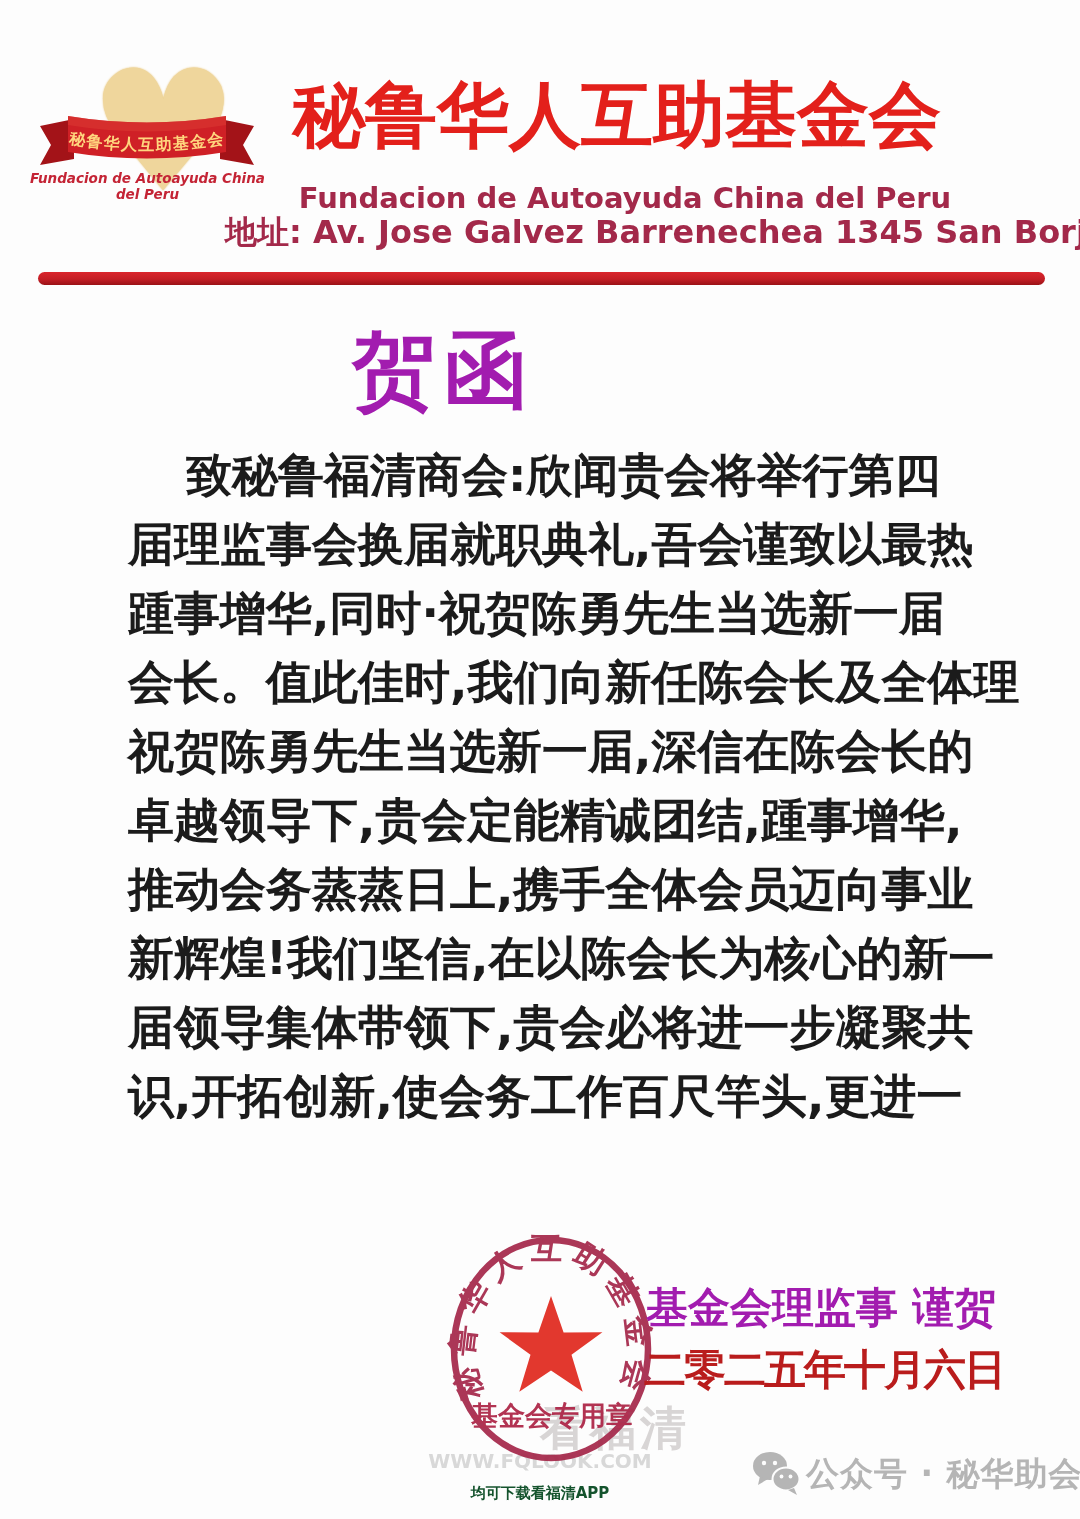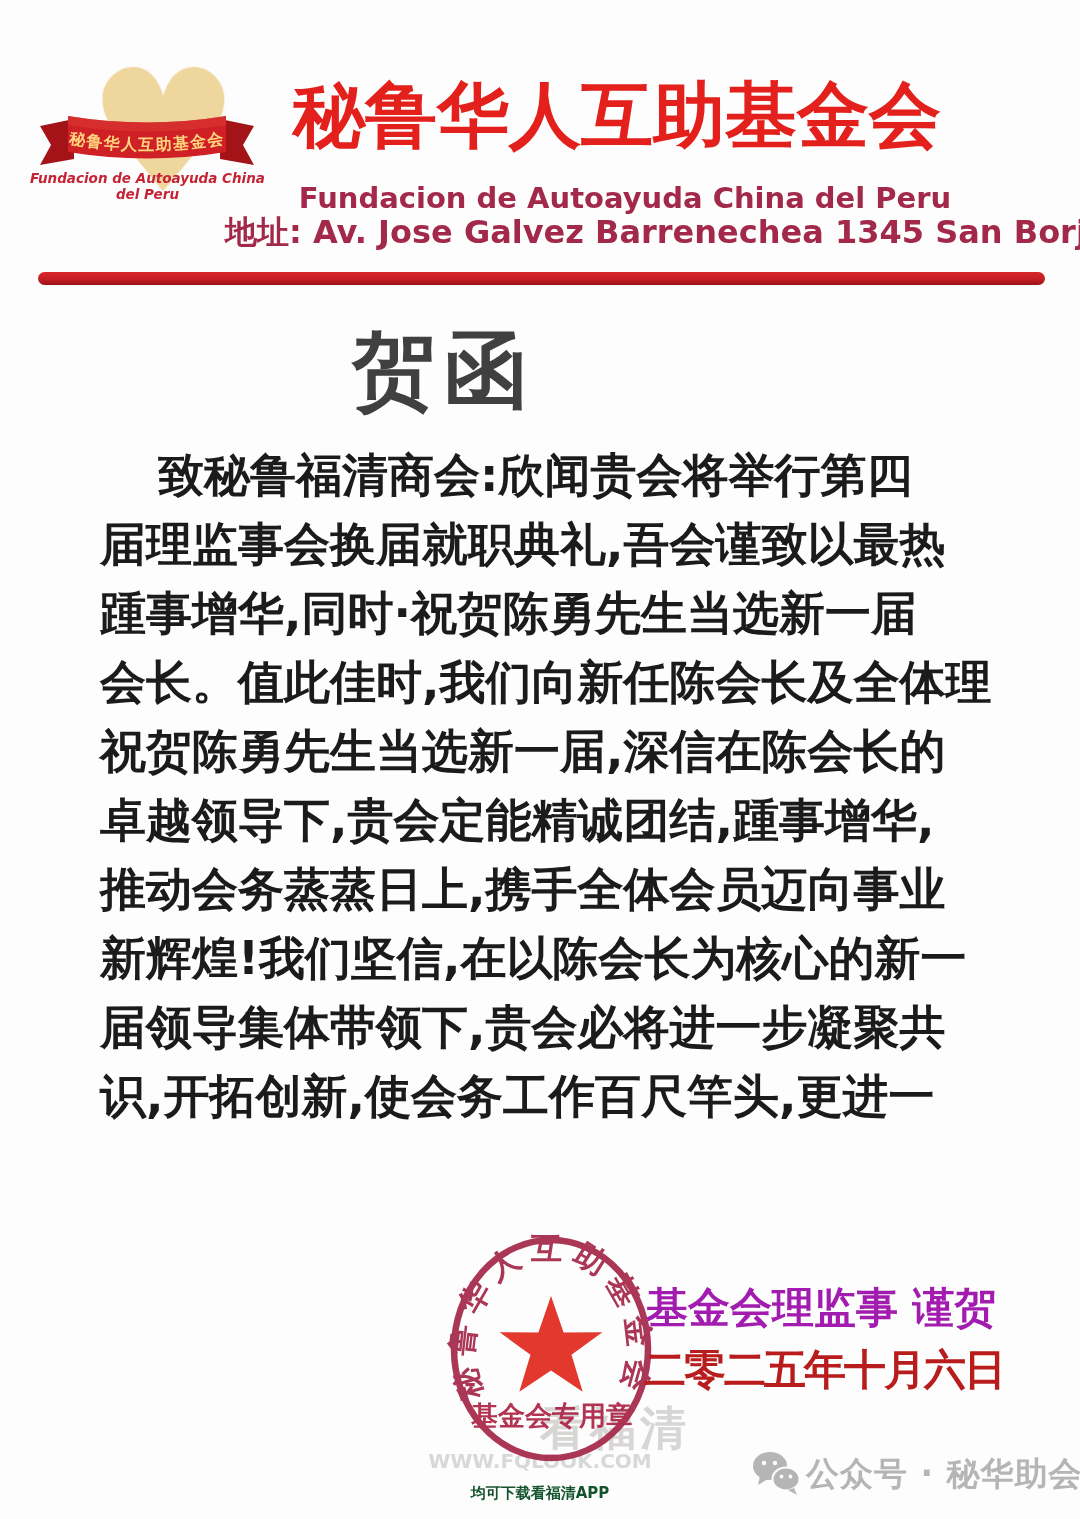--- a/index.html
+++ b/index.html
@@ -38,27 +38,27 @@
     font-size:32px;font-weight:bold;color:#a3294a;white-space:nowrap;
   }
   .divider{
     left:38px;top:272px;width:1007px;height:13px;border-radius:7px;
     background:linear-gradient(to bottom,#da252c 0%,#c41e25 55%,#9a1216 100%);
   }
 
   
   .letter-title{
     left:0;top:314px;width:888px;text-align:center;
-    font-size:84px;font-weight:bold;color:#404040;letter-spacing:8px;
+    font-size:84px;font-weight:bold;color:#a21caf;letter-spacing:8px;
   }
   .letter-body{
     left:100px;top:441px;width:900px;
     font-size:46px;line-height:69px;font-weight:600;color:#1b1b1b;
   }
-  .letter-body .bl{white-space:nowrap;}
+  .letter-body .bl{white-space:nowrap;margin-left:28px;}
   .letter-body .bl.indent{padding-left:58px;}
 
   
   .wm{z-index:1;color:#d3d3d3;text-align:center;}
   .wm-big{left:390px;top:1398px;width:300px;font-size:46px;font-weight:bold;letter-spacing:4px;color:#d8d5d5;text-align:right;}
   .wm-site{left:390px;top:1449px;width:300px;font-size:20px;font-weight:bold;color:#d8d8d8;}
   .wm-l1{left:390px;top:1542px;width:300px;font-size:15px;font-weight:bold;color:#d2cfcf;}
   .wm-l2{left:390px;top:1484px;width:300px;font-size:15px;font-weight:bold;color:#14532d;}
 
   

